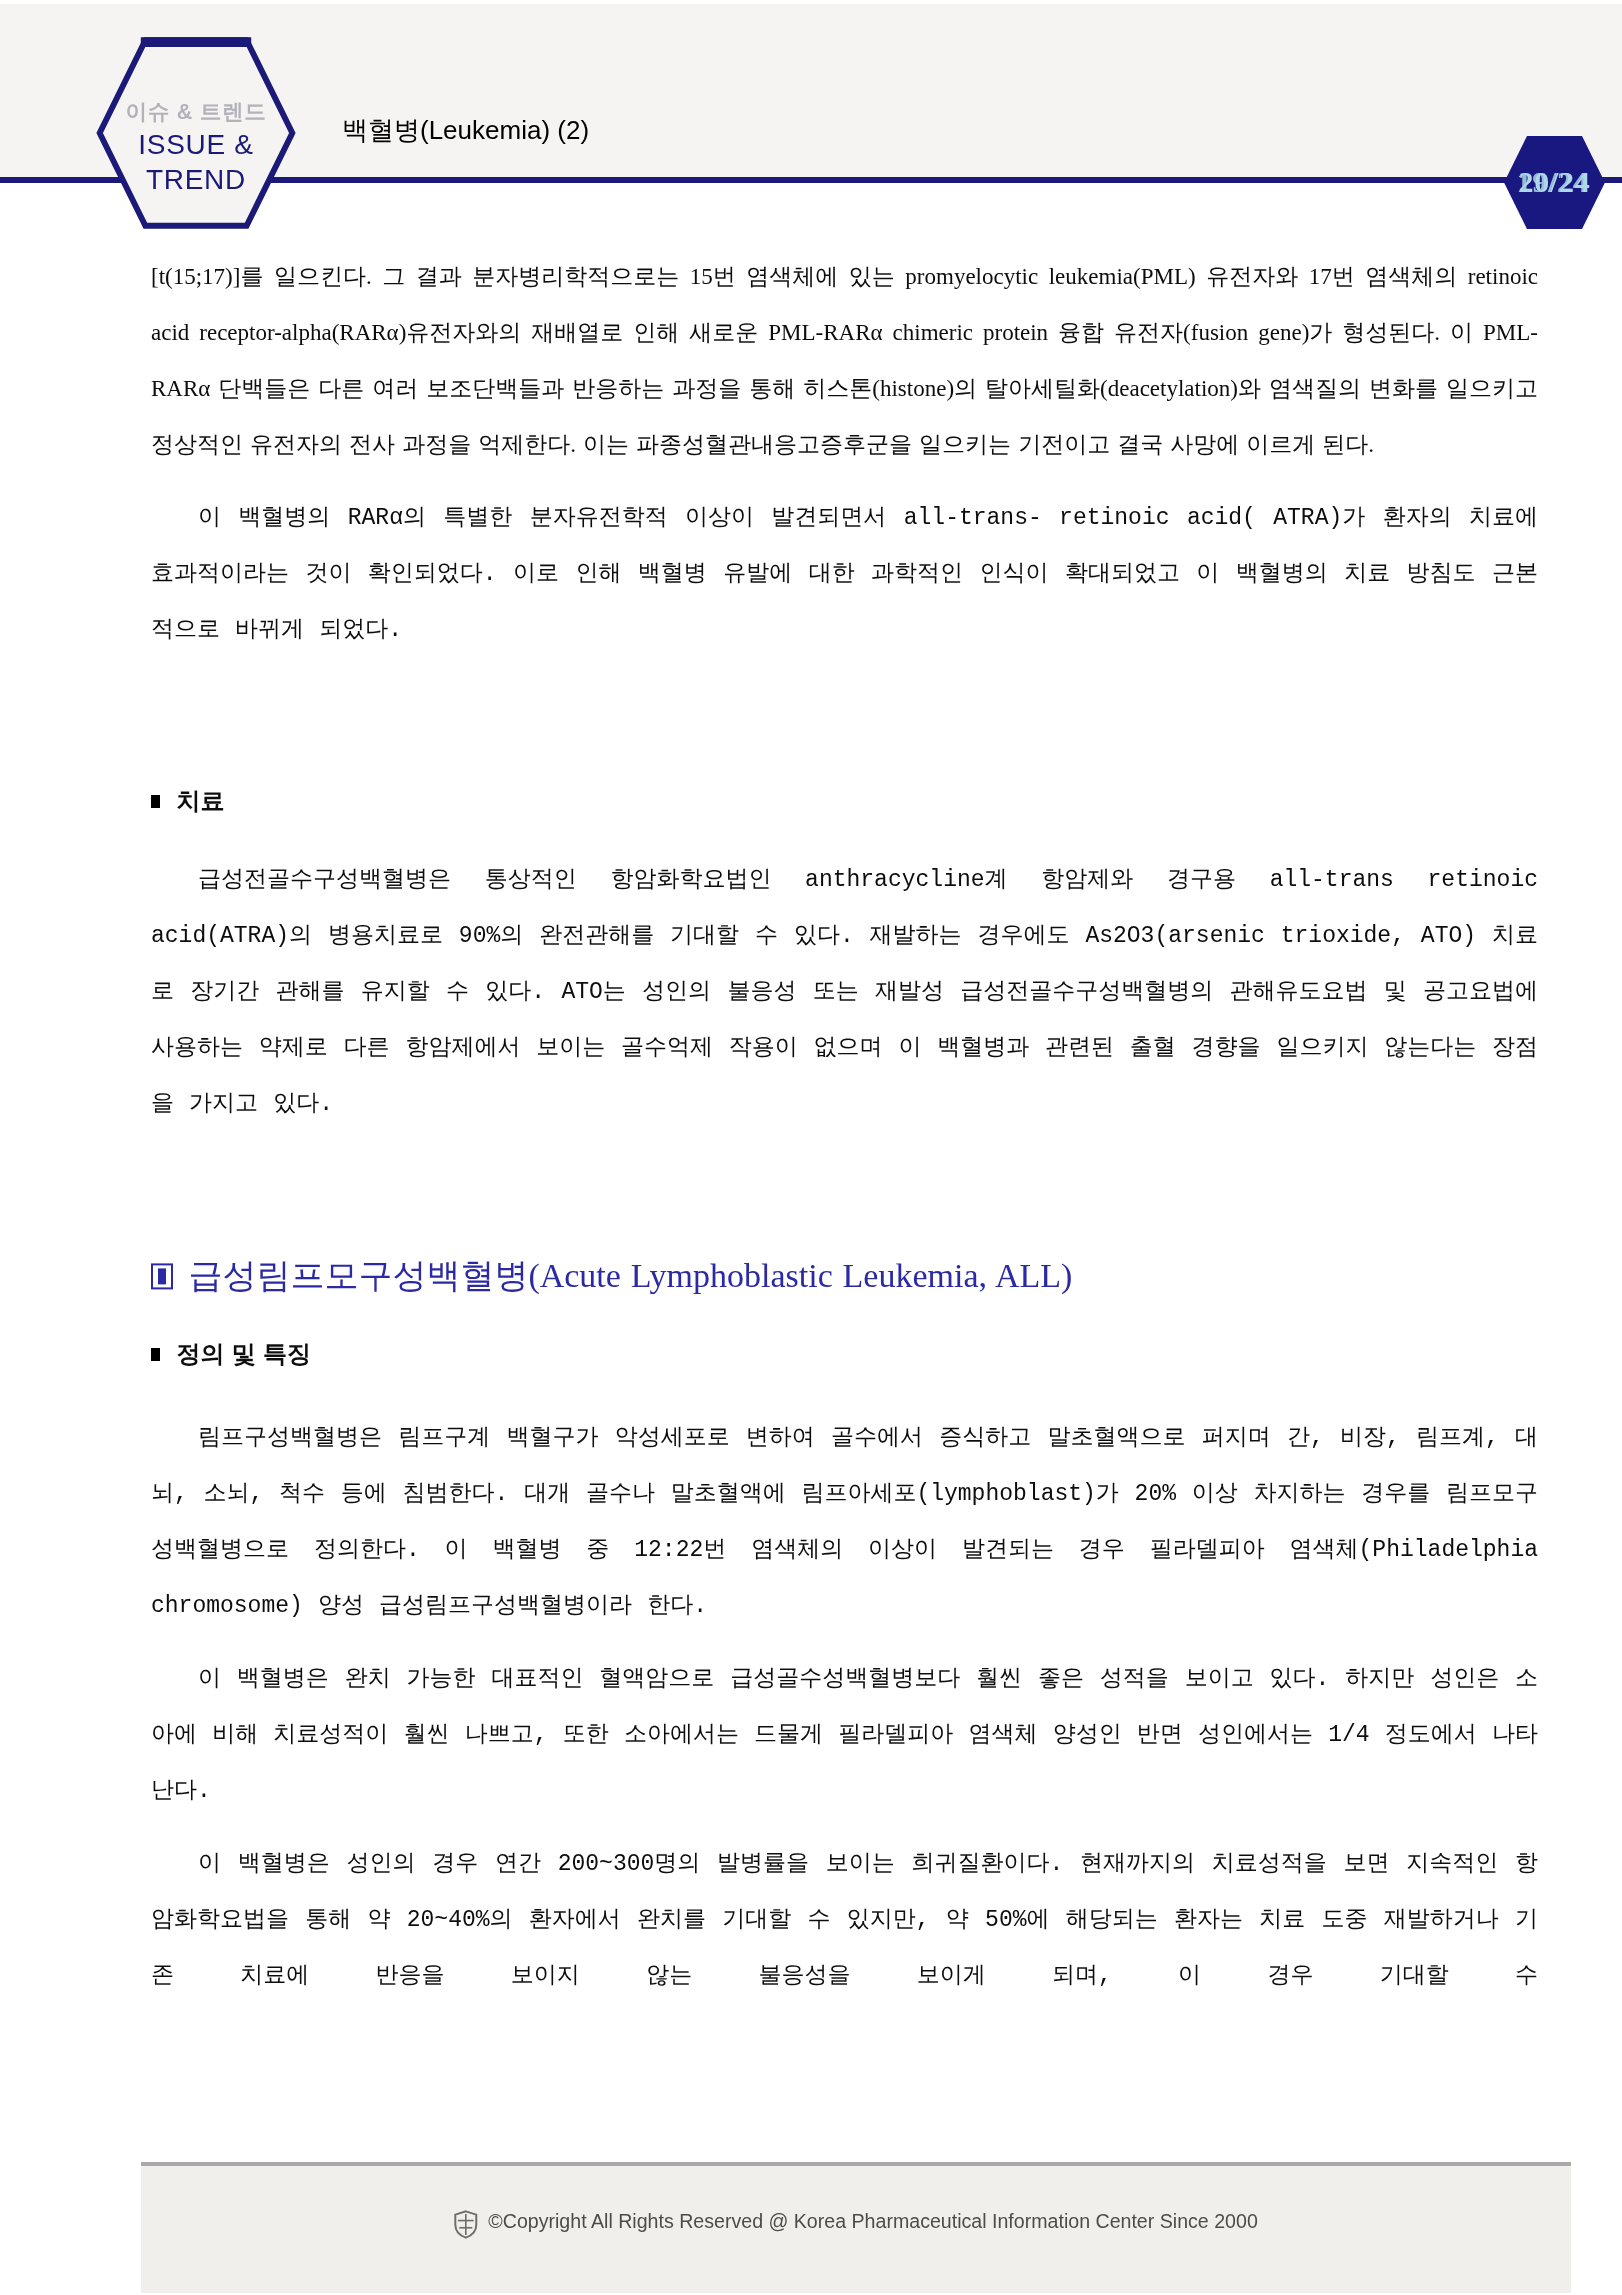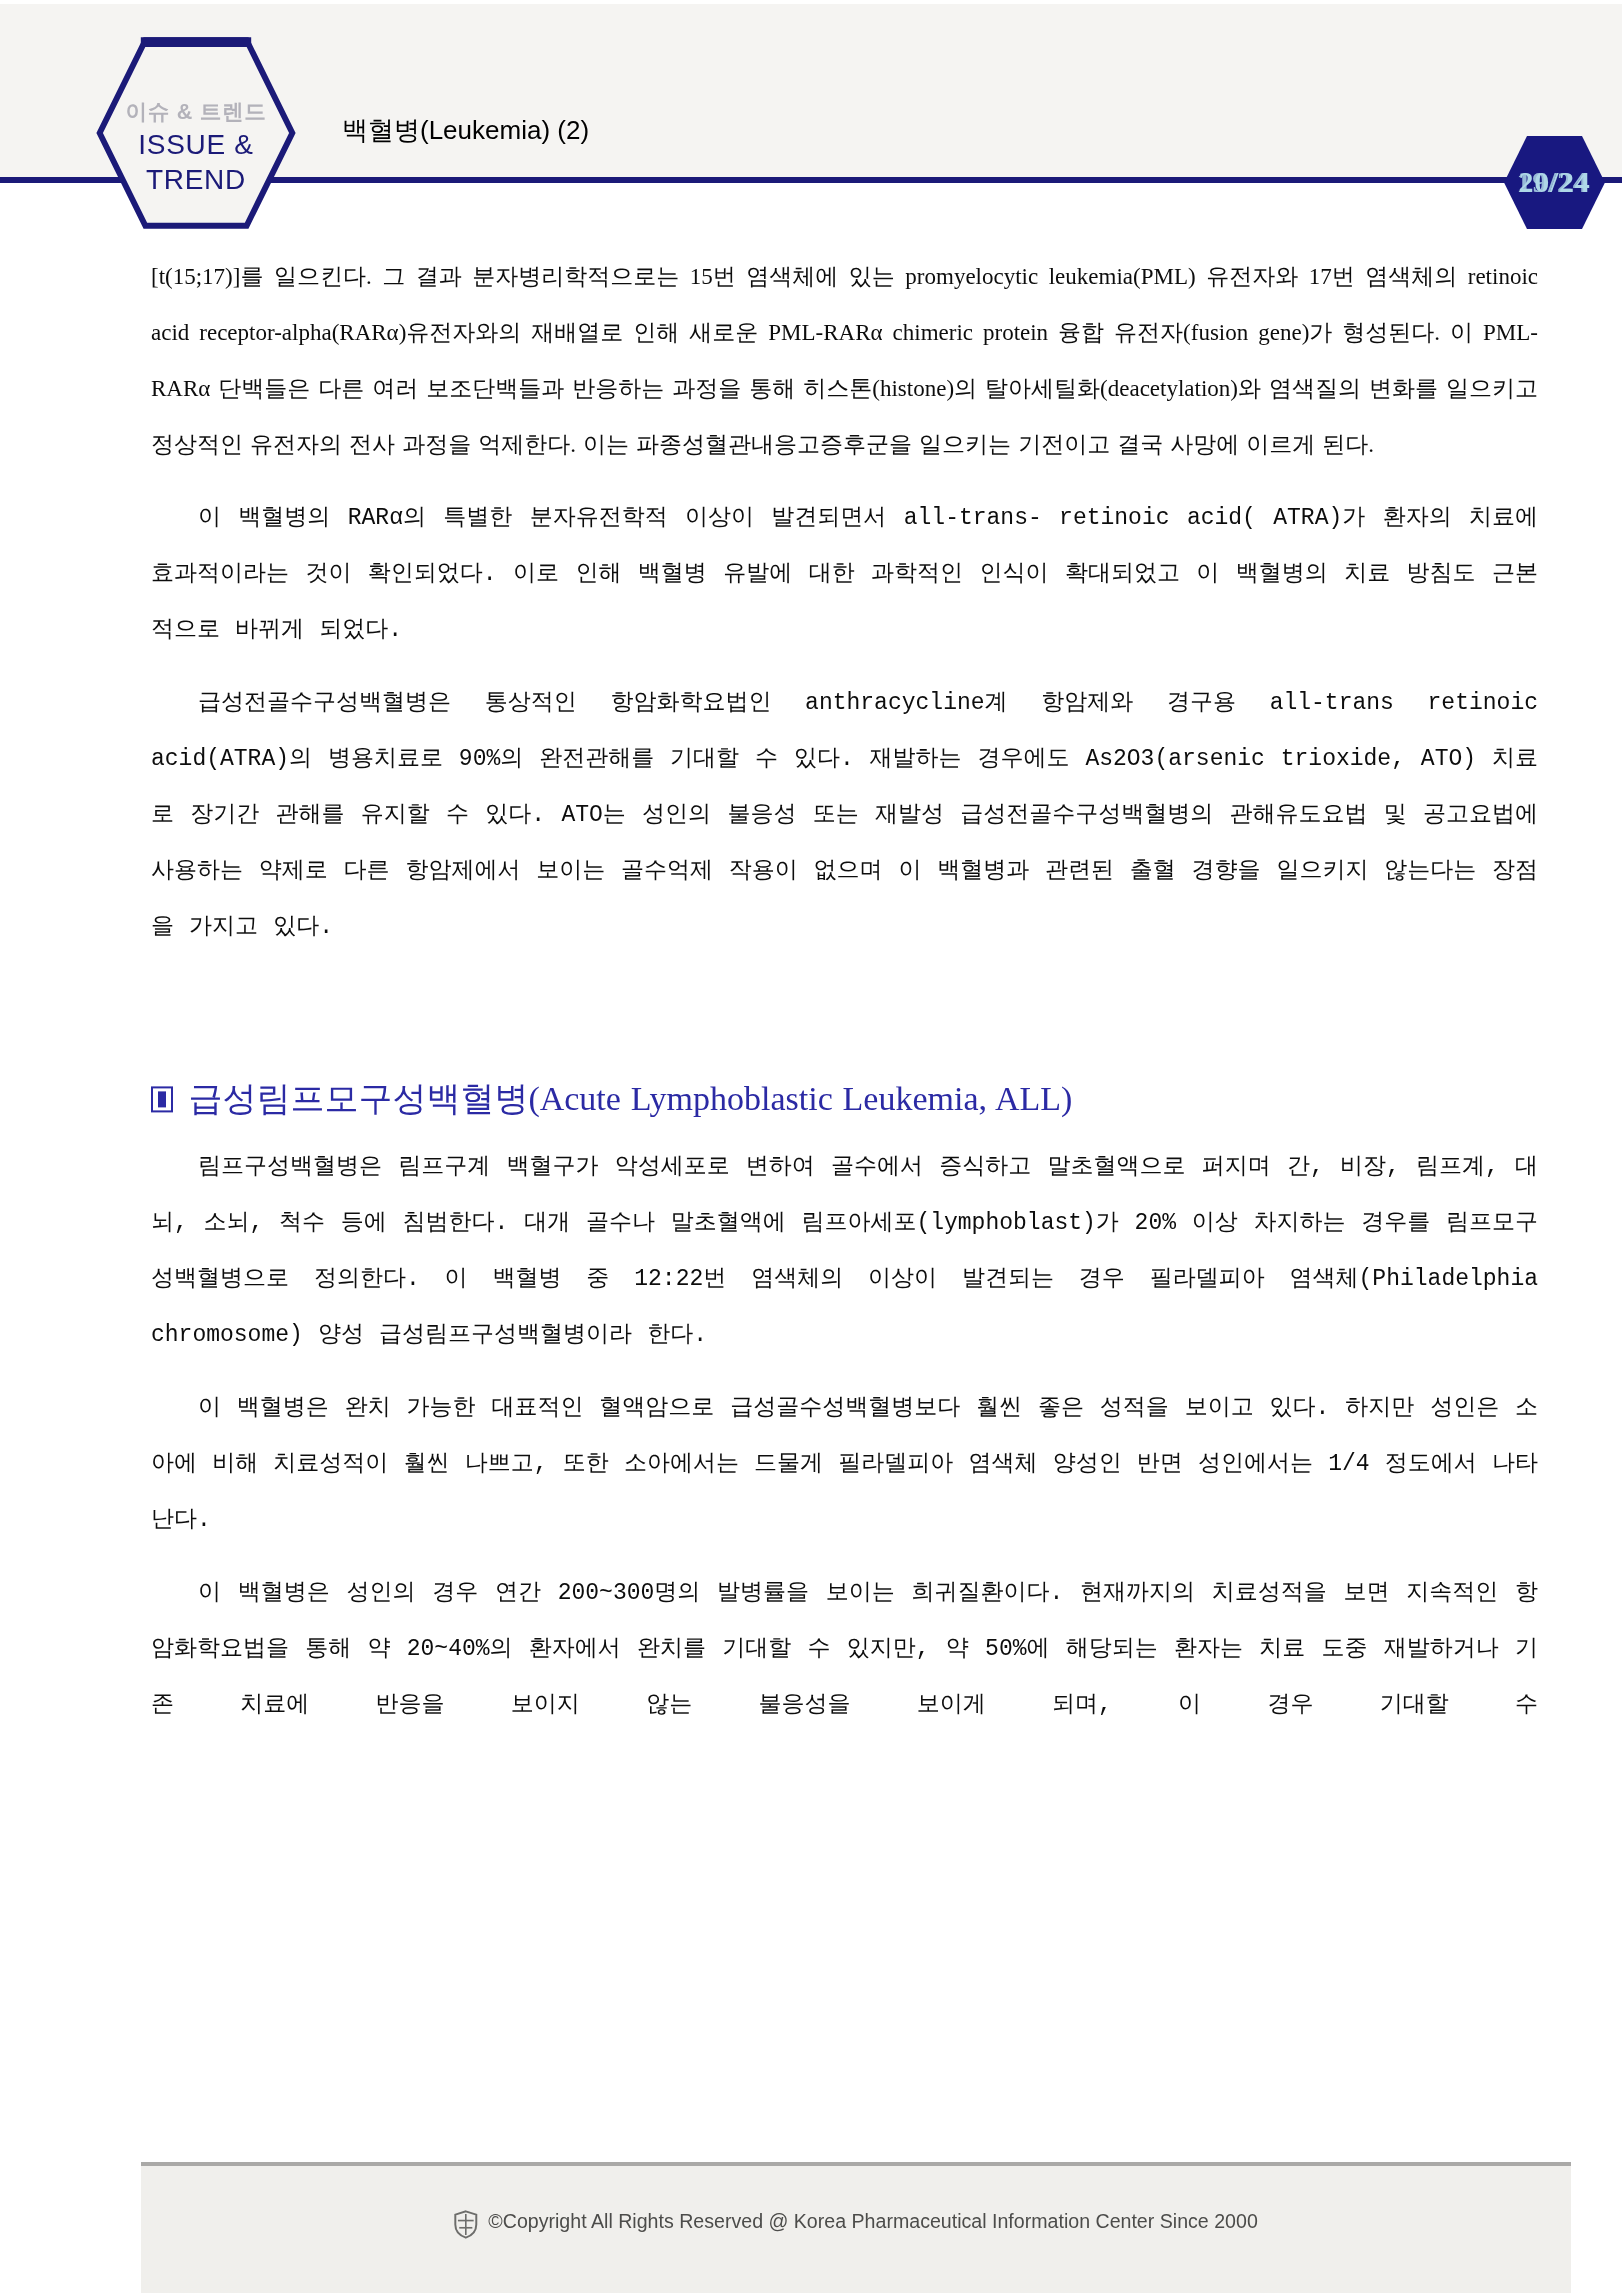--- a/index.html
+++ b/index.html
@@ -93,27 +93,33 @@
       <polygon points="38,3 122,3 157,74 122,145 38,145 3,74" fill="#181880"></polygon>
     </svg>
     <span class="badge-num back">19/24</span>
     <span class="badge-num">20/24</span>
   </div>
 
   <div class="content">
     <p>[t(15;17)]를 일으킨다. 그 결과 분자병리학적으로는 15번 염색체에 있는 promyelocytic leukemia(PML) 유전자와 17번 염색체의 retinoic acid receptor-alpha(RARα)유전자와의 재배열로 인해 새로운 PML-RARα chimeric protein 융합 유전자(fusion gene)가 형성된다. 이 PML-RARα 단백들은 다른 여러 보조단백들과 반응하는 과정을 통해 히스톤(histone)의 탈아세틸화(deacetylation)와 염색질의 변화를 일으키고 정상적인 유전자의 전사 과정을 억제한다. 이는 파종성혈관내응고증후군을 일으키는 기전이고 결국 사망에 이르게 된다.</p>
     <p class="indent">이 백혈병의 RARα의 특별한 분자유전학적 이상이 발견되면서 all-trans- retinoic acid( ATRA)가 환자의 치료에 효과적이라는 것이 확인되었다. 이로 인해 백혈병 유발에 대한 과학적인 인식이 확대되었고 이 백혈병의 치료 방침도 근본적으로 바뀌게 되었다.</p>
 
+    <div class="h-square">
+      <span class="sq-bullet"></span><span>치료</span>
+    </div>
 
     <p class="indent">급성전골수구성백혈병은 통상적인 항암화학요법인 anthracycline계 항암제와 경구용 all-trans retinoic acid(ATRA)의 병용치료로 90%의 완전관해를 기대할 수 있다. 재발하는 경우에도 As2O3(arsenic trioxide, ATO) 치료로 장기간 관해를 유지할 수 있다. ATO는 성인의 불응성 또는 재발성 급성전골수구성백혈병의 관해유도요법 및 공고요법에 사용하는 약제로 다른 항암제에서 보이는 골수억제 작용이 없으며 이 백혈병과 관련된 출혈 경향을 일으키지 않는다는 장점을 가지고 있다.</p>
 
     <div class="h-blue">
       <span class="blue-bullet"><i></i></span><span>급성림프모구성백혈병(Acute Lymphoblastic Leukemia, ALL)</span>
     </div>
 
+    <div class="h-square after-blue">
+      <span class="sq-bullet"></span><span>정의 및 특징</span>
+    </div>
 
     <p class="indent">림프구성백혈병은 림프구계 백혈구가 악성세포로 변하여 골수에서 증식하고 말초혈액으로 퍼지며 간, 비장, 림프계, 대뇌, 소뇌, 척수 등에 침범한다. 대개 골수나 말초혈액에 림프아세포(lymphoblast)가 20% 이상 차지하는 경우를 림프모구성백혈병으로 정의한다. 이 백혈병 중 12:22번 염색체의 이상이 발견되는 경우 필라델피아 염색체(Philadelphia chromosome) 양성 급성림프구성백혈병이라 한다.</p>
     <p class="indent">이 백혈병은 완치 가능한 대표적인 혈액암으로 급성골수성백혈병보다 훨씬 좋은 성적을 보이고 있다. 하지만 성인은 소아에 비해 치료성적이 훨씬 나쁘고, 또한 소아에서는 드물게 필라델피아 염색체 양성인 반면 성인에서는 1/4 정도에서 나타난다.</p>
     <p class="indent cut">이 백혈병은 성인의 경우 연간 200~300명의 발병률을 보이는 희귀질환이다. 현재까지의 치료성적을 보면 지속적인 항암화학요법을 통해 약 20~40%의 환자에서 완치를 기대할 수 있지만, 약 50%에 해당되는 환자는 치료 도중 재발하거나 기존 치료에 반응을 보이지 않는 불응성을 보이게 되며, 이 경우 기대할 수</p>
   </div>
 
   <div class="footer-band">
     <div class="footer-row">
       <svg width="23.6" height="29" viewBox="0 0 36 44">
         <path d="M18 2 L34 7 L34 22 C34 33 27 39 18 42 C9 39 2 33 2 22 L2 7 Z" fill="none" stroke="#6d6d6b" stroke-width="3"></path>

